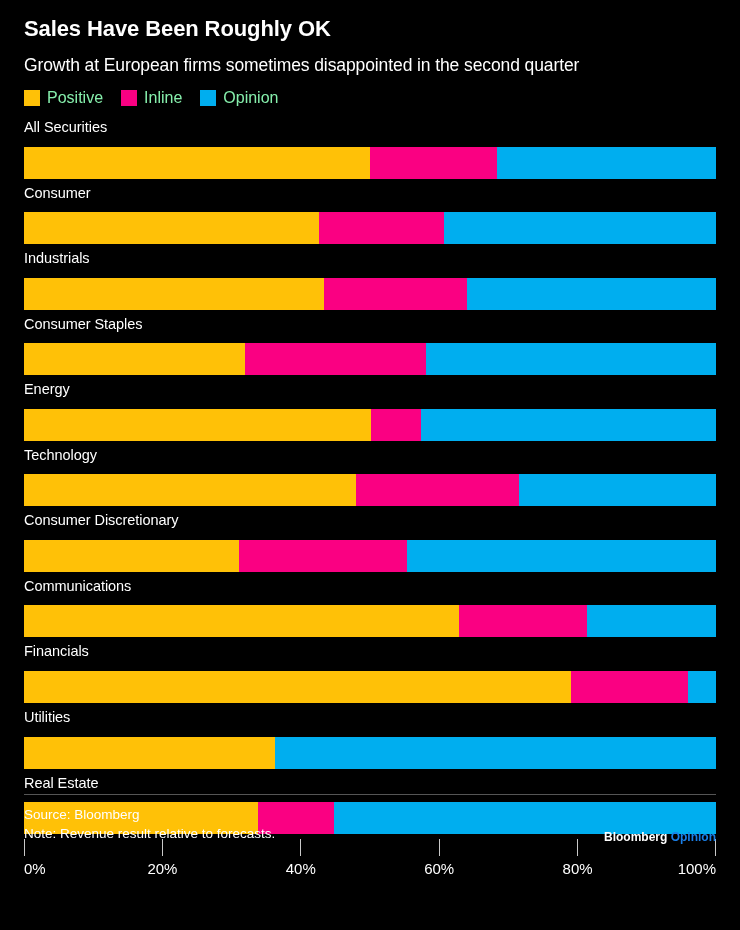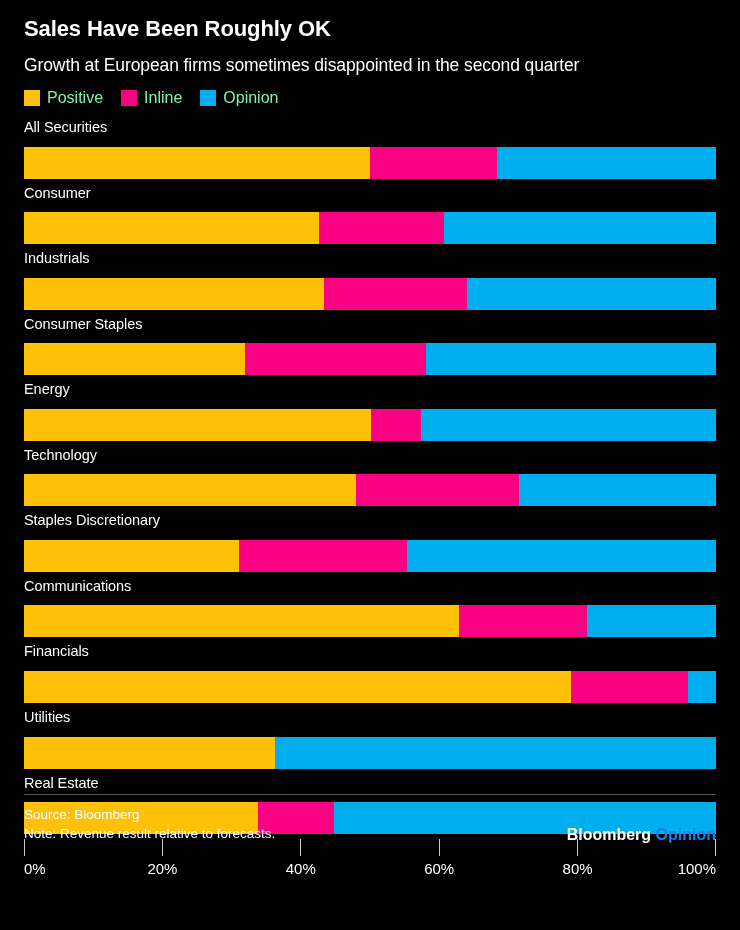--- a/index.html
+++ b/index.html
@@ -37,21 +37,21 @@
   .seg.neg{background:#00AEEF;}
 
   .axis{position:relative;height:46px;margin-top:5px;}
   .tick{position:absolute;top:0;width:1px;height:17px;background:#c9c9c9;}
   .tick-label{position:absolute;top:21px;font-size:15px;color:#fff;white-space:nowrap;}
 
   .footer{position:absolute;left:24px;right:24px;bottom:16px;}
   .rule{height:1px;background:#555;width:100%;margin-bottom:10px;}
   .foot-row{display:flex;justify-content:space-between;align-items:flex-end;}
   .foot-text{font-size:13.5px;line-height:1.45;color:#fff;}
-  .brand{font-size:16px;font-weight:bold;white-space:nowrap;}
+  .brand{font-size:12px;font-weight:bold;white-space:nowrap;}
   .brand .bb{color:#fff;}
   .brand .op{color:#1a7fe8;}
 </style>
 </head>
 <body>
 
 <div class="wrap">
 
   <div class="title">Sales Have Been Roughly OK</div>
   <div class="subtitle">Growth at European firms sometimes disappointed in the second quarter</div>
@@ -114,21 +114,21 @@
       </div>
       <div class="group">
         <div class="cat-label">Technology</div>
         <div class="bar">
           <div class="seg pos" style="background: rgb(255, 193, 7); width: 48%;"></div>
           <div class="seg inl" style="background: rgb(250, 0, 130); width: 23.6%;"></div>
           <div class="seg neg" style="background: rgb(0, 174, 239); width: 28.4%;"></div>
         </div>
       </div>
       <div class="group">
-        <div class="cat-label">Staples Discretionary</div>
+        <div class="cat-label">Consumer Discretionary</div>
         <div class="bar">
           <div class="seg pos" style="background: rgb(255, 193, 7); width: 31.1%;"></div>
           <div class="seg inl" style="background: rgb(250, 0, 130); width: 24.3%;"></div>
           <div class="seg neg" style="background: rgb(0, 174, 239); width: 44.6%;"></div>
         </div>
       </div>
       <div class="group">
         <div class="cat-label">Communications</div>
         <div class="bar">
           <div class="seg pos" style="background: rgb(255, 193, 7); width: 62.8%;"></div>

